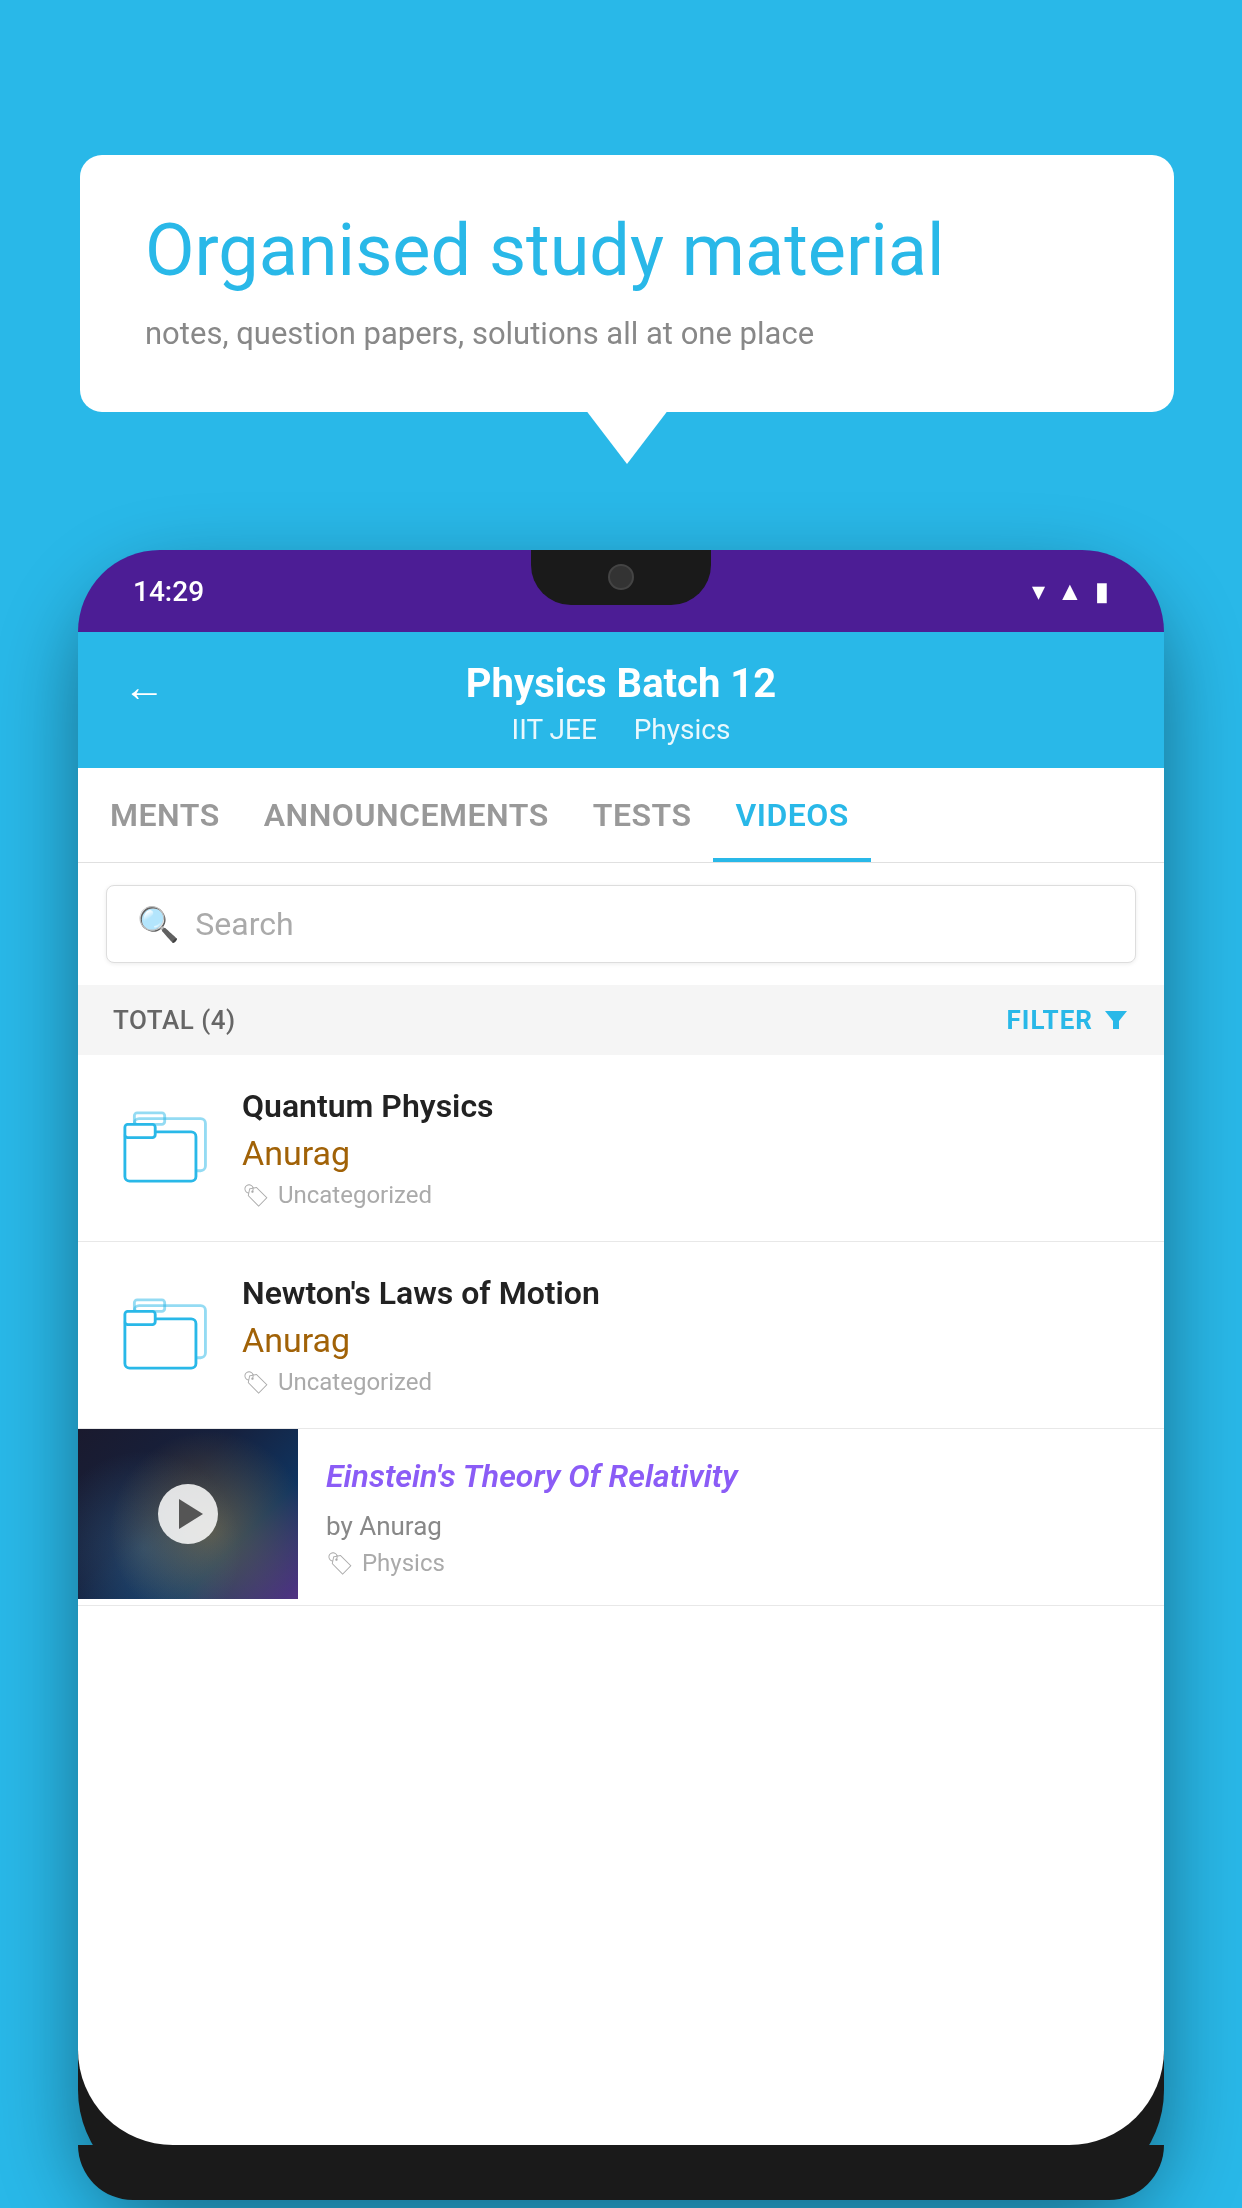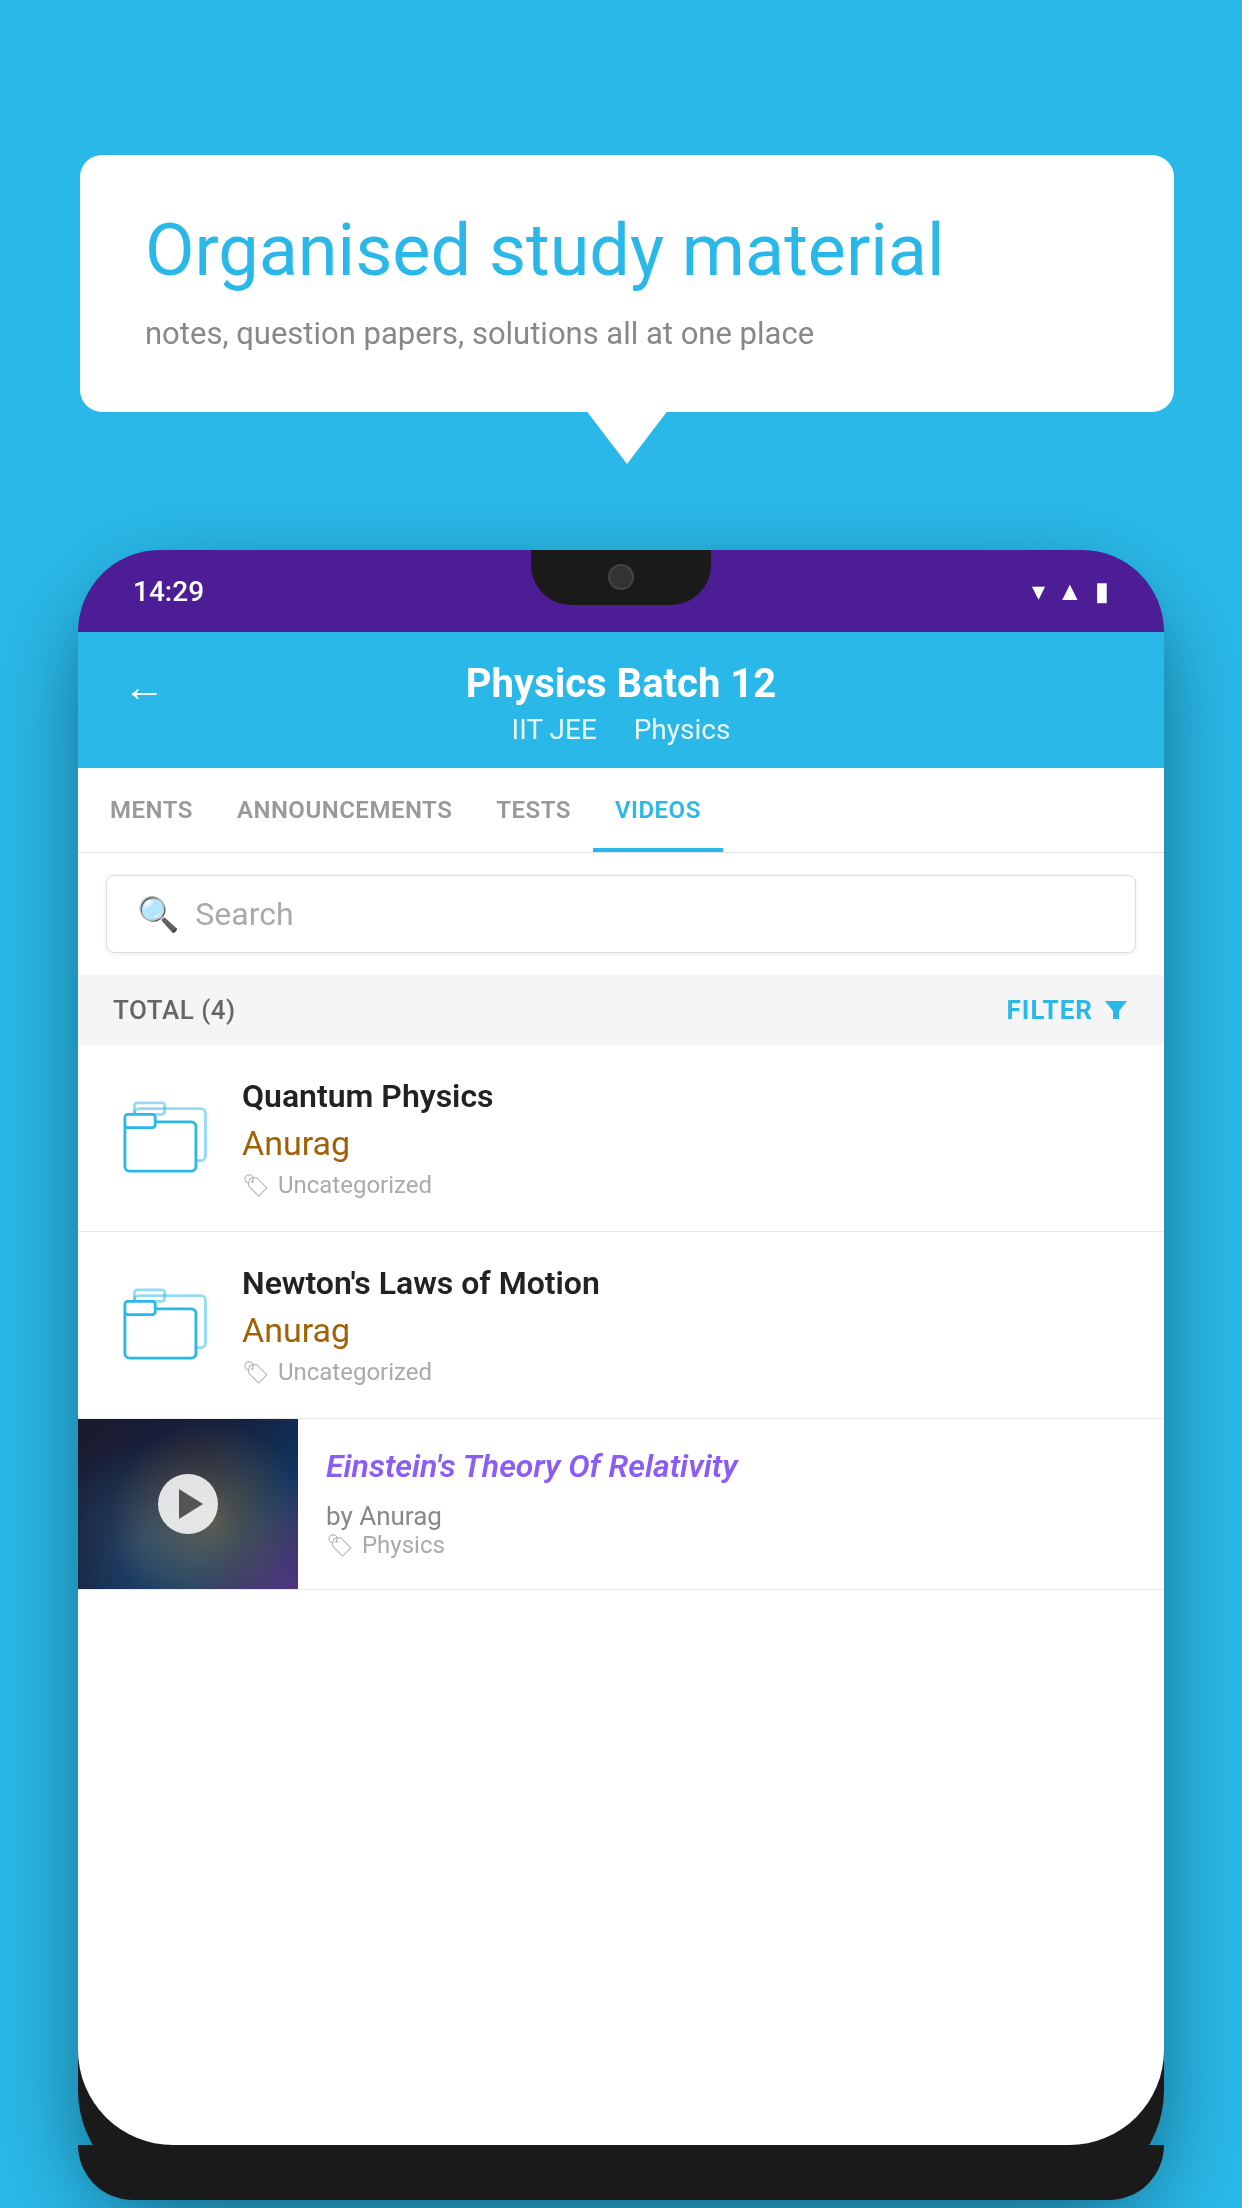--- a/index.html
+++ b/index.html
@@ -180,21 +180,21 @@
     .tab-bar {
       display: flex;
       align-items: center;
       background: white;
       border-bottom: 1px solid #e0e0e0;
       padding: 0 10px;
     }
 
     .tab-item {
       padding: 28px 22px;
-      font-size: 24px;
+      font-size: 32px;
       font-weight: 600;
       color: #999;
       letter-spacing: 0.5px;
       text-transform: uppercase;
       cursor: pointer;
       position: relative;
     }
 
     .tab-item.active {
       color: #29b8e8;
@@ -375,20 +375,21 @@
       font-size: 32px;
       font-weight: 600;
       color: #8b5cf6;
       margin-bottom: 16px;
       font-style: italic;
     }
 
     .einstein-author {
       font-size: 26px;
       color: #888;
+      margin-bottom: 8px;
     }
 
     .einstein-tag {
       display: flex;
       align-items: center;
       gap: 8px;
       color: #aaa;
       font-size: 24px;
     }
 

